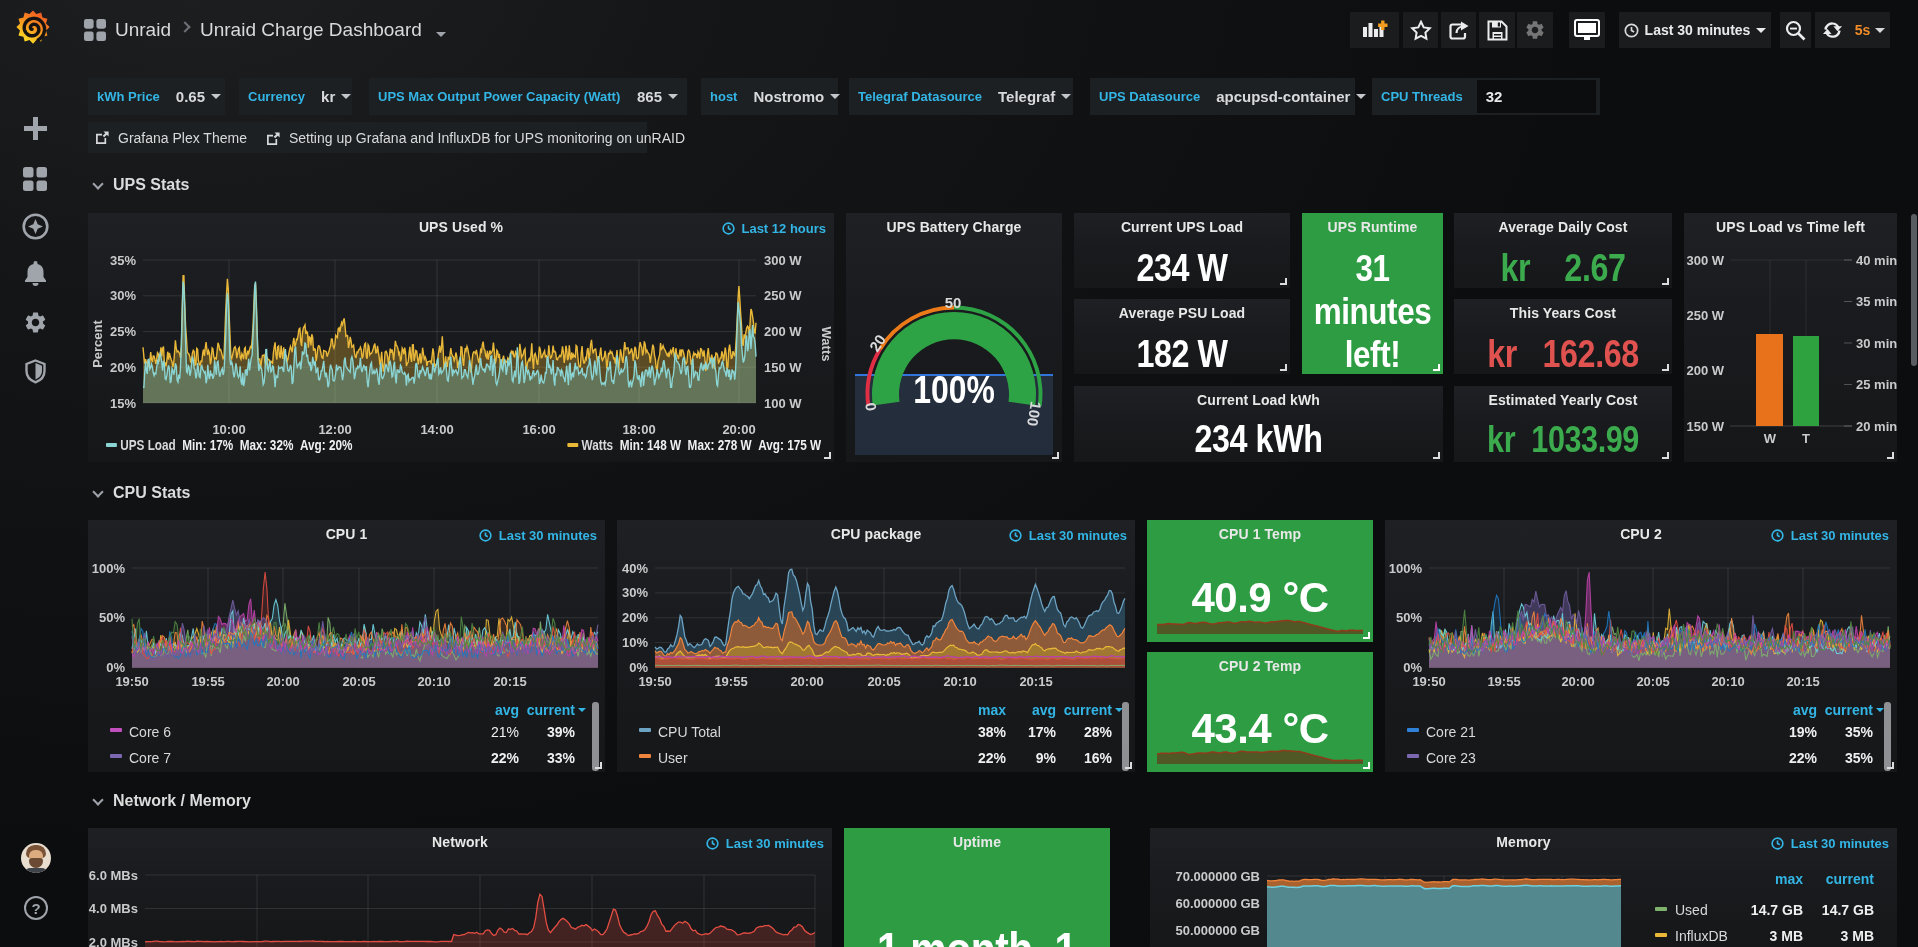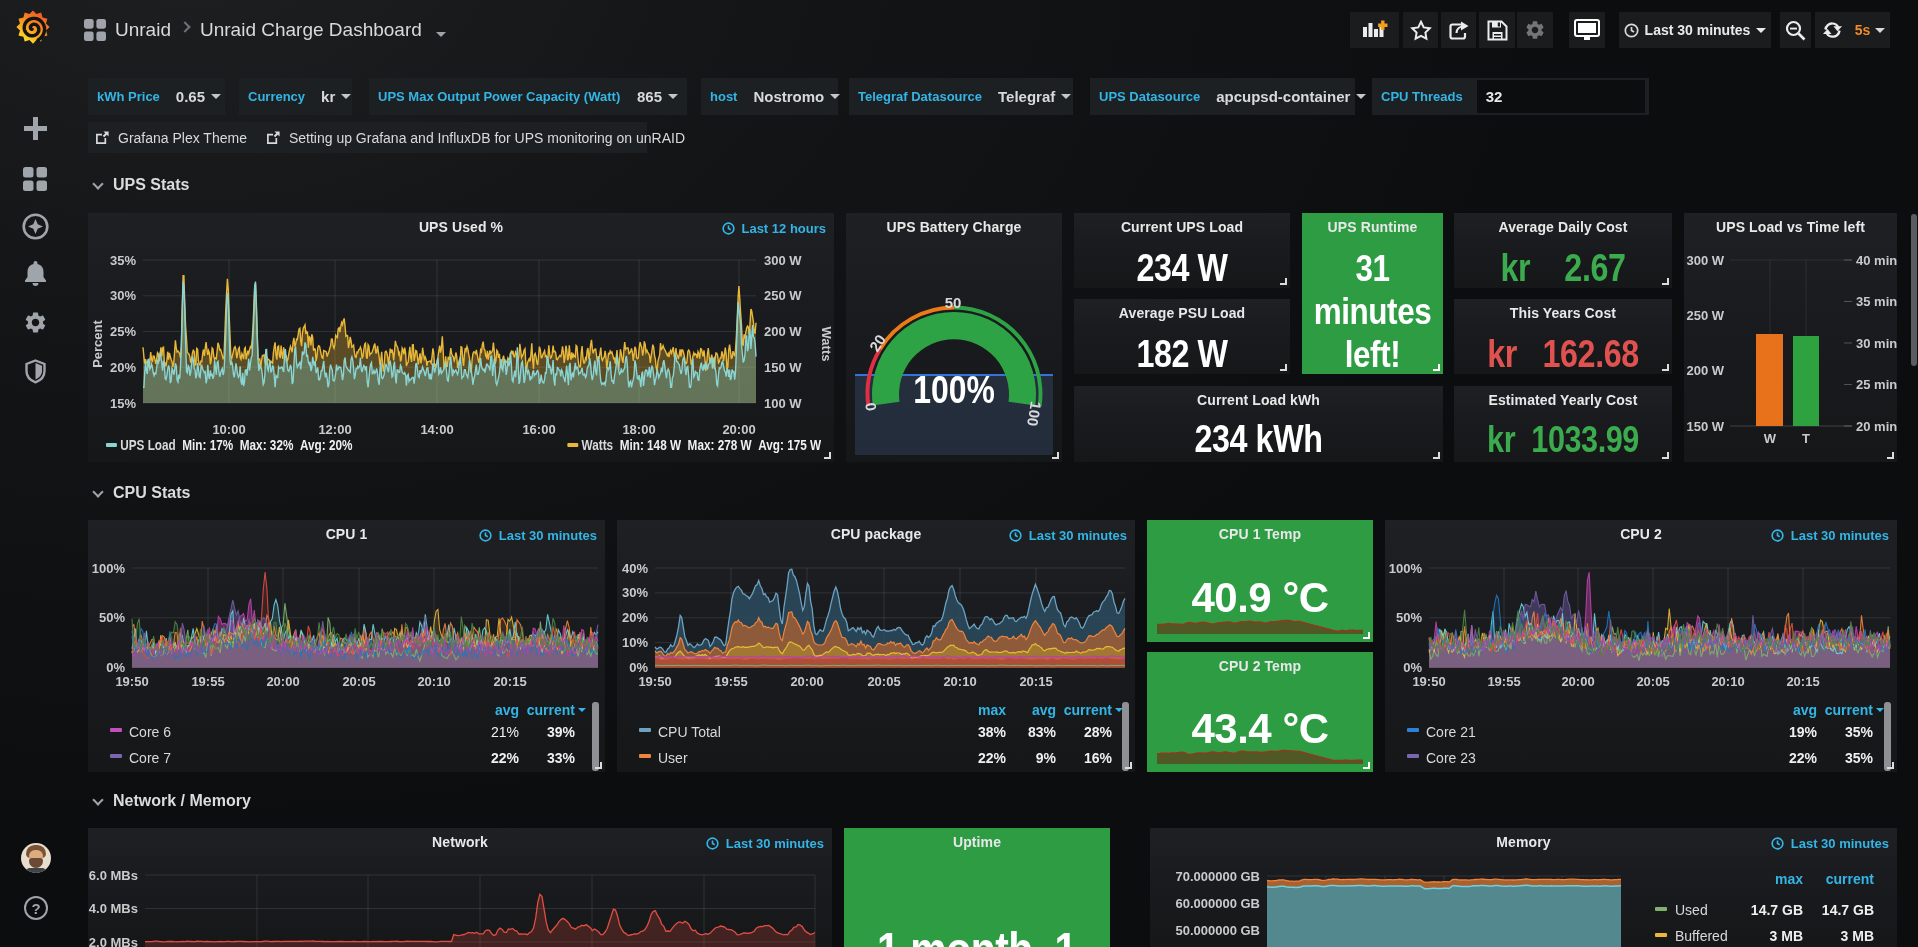--- a/index.html
+++ b/index.html
@@ -161,30 +161,30 @@
 <div class="vbox" style="left:849px;width:224px">
     <span class="vlabel">Telegraf Datasource</span>
     <span class="vval" style="margin-left:auto;padding-left:16px">Telegraf</span>
     <span class="caret" style="border-top-color:#c3c6cb"></span>
   </div>
 <div class="vbox" style="left:1090px;width:265px">
     <span class="vlabel">UPS Datasource</span>
     <span class="vval" style="margin-left:auto;padding-left:16px">apcupsd-container</span>
     <span class="caret" style="border-top-color:#c3c6cb"></span>
   </div>
-<div class="vbox" style="left:1372px;width:277px;padding-right:4px">
+<div class="vbox" style="left:1372px;width:228px;padding-right:4px">
     <span class="vlabel">CPU Threads</span>
     <span style="margin-left:14px;flex:1;height:33px;background:#0b0d0e;display:flex;align-items:center;padding-left:9px;font-size:15px;font-weight:700;color:#e8e8e8">32</span>
   </div>
 <div style="position:absolute;left:88px;top:122px;width:559px;height:31px;background:#1d2023;display:flex;align-items:center;font-size:14px;font-weight:400;color:#d8d9da;white-space:nowrap">
 <span style="display:flex;align-items:center;padding:0 10px 0 7px"><svg width="15" height="15" viewBox="0 0 16 16" style="margin-right:8px">
         <path fill="none" stroke="#d8d9da" stroke-width="1.8" d="M11 8.5 V14 H2 V5 h5.5"></path>
         <path fill="#d8d9da" d="M9 1.5 h5.5 V7 L12.6 5 9.8 7.8 8.2 6.2 11 3.4 Z"></path>
       </svg>Grafana Plex Theme</span>
-<span style="display:flex;align-items:flex-start;padding:0 10px 0 9px"><svg width="15" height="15" viewBox="0 0 16 16" style="margin-right:8px">
+<span style="display:flex;align-items:flex-end;padding:0 10px 0 9px"><svg width="15" height="15" viewBox="0 0 16 16" style="margin-right:8px">
         <path fill="none" stroke="#d8d9da" stroke-width="1.8" d="M11 8.5 V14 H2 V5 h5.5"></path>
         <path fill="#d8d9da" d="M9 1.5 h5.5 V7 L12.6 5 9.8 7.8 8.2 6.2 11 3.4 Z"></path>
       </svg>Setting up Grafana and InfluxDB for UPS monitoring on unRAID</span>
 </div>
 <div style="position:absolute;left:94px;top:180px;width:8px;height:8px;border-right:2px solid #9fa3aa;border-bottom:2px solid #9fa3aa;transform:rotate(45deg)"></div>
 <div class="sechead" style="left:113px;top:176px">UPS Stats</div>
 <div style="position:absolute;left:94px;top:488px;width:8px;height:8px;border-right:2px solid #9fa3aa;border-bottom:2px solid #9fa3aa;transform:rotate(45deg)"></div>
 <div class="sechead" style="left:113px;top:484px">CPU Stats</div>
 <div style="position:absolute;left:94px;top:796px;width:8px;height:8px;border-right:2px solid #9fa3aa;border-bottom:2px solid #9fa3aa;transform:rotate(45deg)"></div>
 <div class="sechead" style="left:113px;top:792px">Network / Memory</div>
@@ -414,21 +414,21 @@
       <text class="ticktext" x="419" y="166" text-anchor="middle">20:15</text>
     </svg>
     <div style="position:absolute;top:182px;left:0;width:518px;font-size:14px">
       <div style="position:absolute;right:129px;top:0;color:#33b5e5;font-weight:700">max</div>
       <div style="position:absolute;right:79px;top:0;color:#33b5e5;font-weight:700">avg</div>
       <div style="position:absolute;right:23px;top:0;color:#33b5e5;font-weight:700">current</div>
       <div style="position:absolute;right:12px;top:6px;width:0;height:0;border-left:4px solid transparent;border-right:4px solid transparent;border-top:4px solid #33b5e5"></div>
       <div style="position:absolute;left:22px;top:26px;width:12px;height:4px;border-radius:1px;background:#6ca2c2"></div>
       <div style="position:absolute;left:41px;top:22px;color:#d8d9da">CPU Total</div>
       <div style="position:absolute;right:129px;top:22px;color:#f0f0f0;font-weight:700">38%</div>
-      <div style="position:absolute;right:79px;top:22px;color:#f0f0f0;font-weight:700">83%</div>
+      <div style="position:absolute;right:79px;top:22px;color:#f0f0f0;font-weight:700">17%</div>
       <div style="position:absolute;right:23px;top:22px;color:#f0f0f0;font-weight:700">28%</div>
       <div style="position:absolute;left:22px;top:52px;width:12px;height:4px;border-radius:1px;background:#ef843c"></div>
       <div style="position:absolute;left:41px;top:48px;color:#d8d9da">User</div>
       <div style="position:absolute;right:129px;top:48px;color:#f0f0f0;font-weight:700">22%</div>
       <div style="position:absolute;right:79px;top:48px;color:#f0f0f0;font-weight:700">9%</div>
       <div style="position:absolute;right:23px;top:48px;color:#f0f0f0;font-weight:700">16%</div>
     </div>
     <div style="position:absolute;right:6px;top:182px;width:7px;height:69px;border-radius:3px;background:#8e9094"></div>
     <div class="corner"></div>
   </div>
@@ -560,17 +560,17 @@
       <text class="ticktext" x="110" y="52.5" text-anchor="end">70.000000 GB</text>
     </svg>
     <div style="position:absolute;top:43px;left:0;width:747px;font-size:14px">
       <div style="position:absolute;right:94px;top:0;color:#33b5e5;font-weight:700">max</div>
       <div style="position:absolute;right:23px;top:0;color:#33b5e5;font-weight:700">current</div>
       <div style="position:absolute;left:505px;top:36px;width:12px;height:4px;border-radius:1px;background:#7eb26d"></div>
       <div style="position:absolute;left:525px;top:31px;color:#d8d9da">Used</div>
       <div style="position:absolute;right:94px;top:31px;color:#f0f0f0;font-weight:700">14.7 GB</div>
       <div style="position:absolute;right:23px;top:31px;color:#f0f0f0;font-weight:700">14.7 GB</div>
       <div style="position:absolute;left:505px;top:62px;width:12px;height:4px;border-radius:1px;background:#eab839"></div>
-      <div style="position:absolute;left:525px;top:57px;color:#d8d9da">Buffered</div>
+      <div style="position:absolute;left:525px;top:57px;color:#d8d9da">InfluxDB</div>
       <div style="position:absolute;right:94px;top:57px;color:#f0f0f0;font-weight:700">3 MB</div>
       <div style="position:absolute;right:23px;top:57px;color:#f0f0f0;font-weight:700">3 MB</div>
     </div>
   </div>
 <div style="position:absolute;right:1px;top:214px;width:6px;height:152px;border-radius:3px;background:#595d61"></div>
 </body></html>

